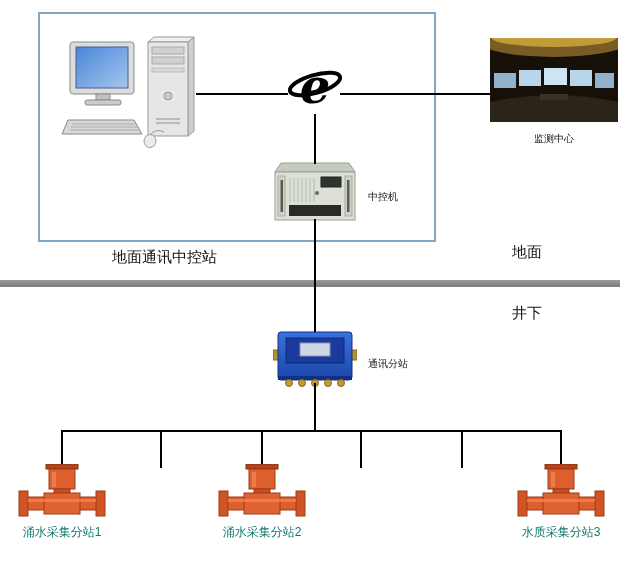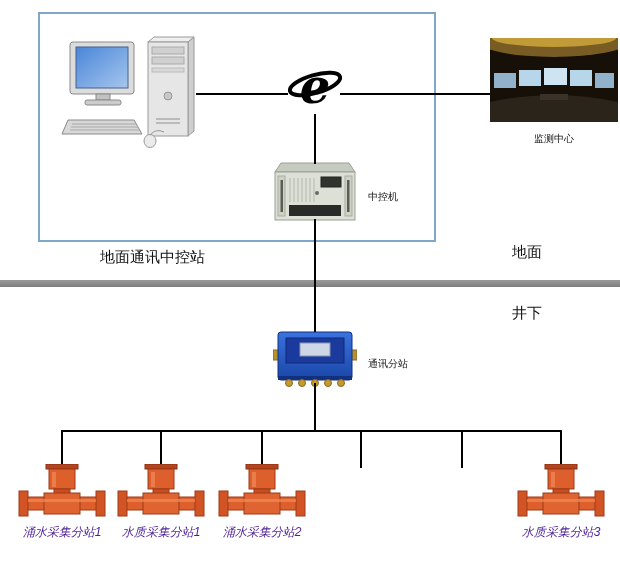--- a/index.html
+++ b/index.html
@@ -15,21 +15,21 @@
   #ground-box {
     position:absolute; left:38px; top:12px; width:398px; height:230px;
     border:2px solid #7fa8c8; background:transparent; z-index:1;
   }
   #divider {
     position:absolute; left:0; top:280px; width:620px; height:7px;
     background:linear-gradient(#9a9a9a,#7d7d7d); z-index:2;
   }
   .device-col { position:absolute; top:464px; width:100px; text-align:center; z-index:4; }
   .device-col svg { display:block; margin:0 auto; }
-  .device-label { display:inline-block; margin-top:4px; font-size:12px; color:#4c1d95; white-space:nowrap;font-style:italic; }
+  .device-label { display:inline-block; margin-top:4px; font-size:12px; color:#0f766e; white-space:nowrap; }
   .big-label { font-size:15px; }
 </style>
 </head>
 <body>
 
 <div id="canvas">
 
   <div id="ground-box"></div>
 
   <svg class="abs" style="left:60px; top:36px;" width="142" height="112" viewBox="0 0 142 112">
@@ -99,21 +99,21 @@
       <line x1="41" y1="18" x2="41" y2="42"></line>
         <line x1="45" y1="18" x2="45" y2="42"></line>
       <line x1="49" y1="18" x2="49" y2="42"></line>
     </g>
     <rect x="56" y="17" width="20" height="10" fill="#30342e" stroke="#20241e"></rect>
     <circle cx="52" cy="33" r="2" fill="#666d60"></circle>
     <rect x="24" y="45" width="52" height="11" fill="#2a2a28"></rect>
   </svg>
   <div class="label" style="left:368px; top:190px;">中控机</div>
 
-  <div class="label big-label" style="left:100px; top:248px;">地面通讯中控站</div>
+  <div class="label big-label" style="left:112px; top:248px;">地面通讯中控站</div>
 
   <div id="divider"></div>
   <div class="label big-label" style="left:512px; top:243px;">地面</div>
   <div class="label big-label" style="left:512px; top:304px;">井下</div>
 
   <svg class="abs" style="left:273px; top:328px;" width="84" height="60" viewBox="0 0 84 60">
     <defs>
       <linearGradient id="blu" x1="0" y1="0" x2="0" y2="1">
         <stop offset="0" stop-color="#3a72e0"></stop>
           <stop offset="1" stop-color="#1a46a8"></stop>
@@ -159,26 +159,20 @@
       <rect x="36" y="8" width="4" height="15" fill="#f08a58" opacity="0.7"></rect>
     </symbol>
   </svg>
 
   <div class="device-col" style="left:12px;">
     <svg width="92" height="56">
         <use href="#flowmeter"></use>
       </svg>
     <span class="device-label">涌水采集分站1</span>
   </div>
-  <div class="device-col" style="left:111px;">
-    <svg width="92" height="56">
-        <use href="#flowmeter"></use>
-      </svg>
-    <span class="device-label">水质采集分站1</span>
-  </div>
   <div class="device-col" style="left:212px;">
     <svg width="92" height="56">
         <use href="#flowmeter"></use>
       </svg>
     <span class="device-label">涌水采集分站2</span>
   </div>
   <div class="device-col" style="left:511px;">
     <svg width="92" height="56">
         <use href="#flowmeter"></use>
       </svg>

